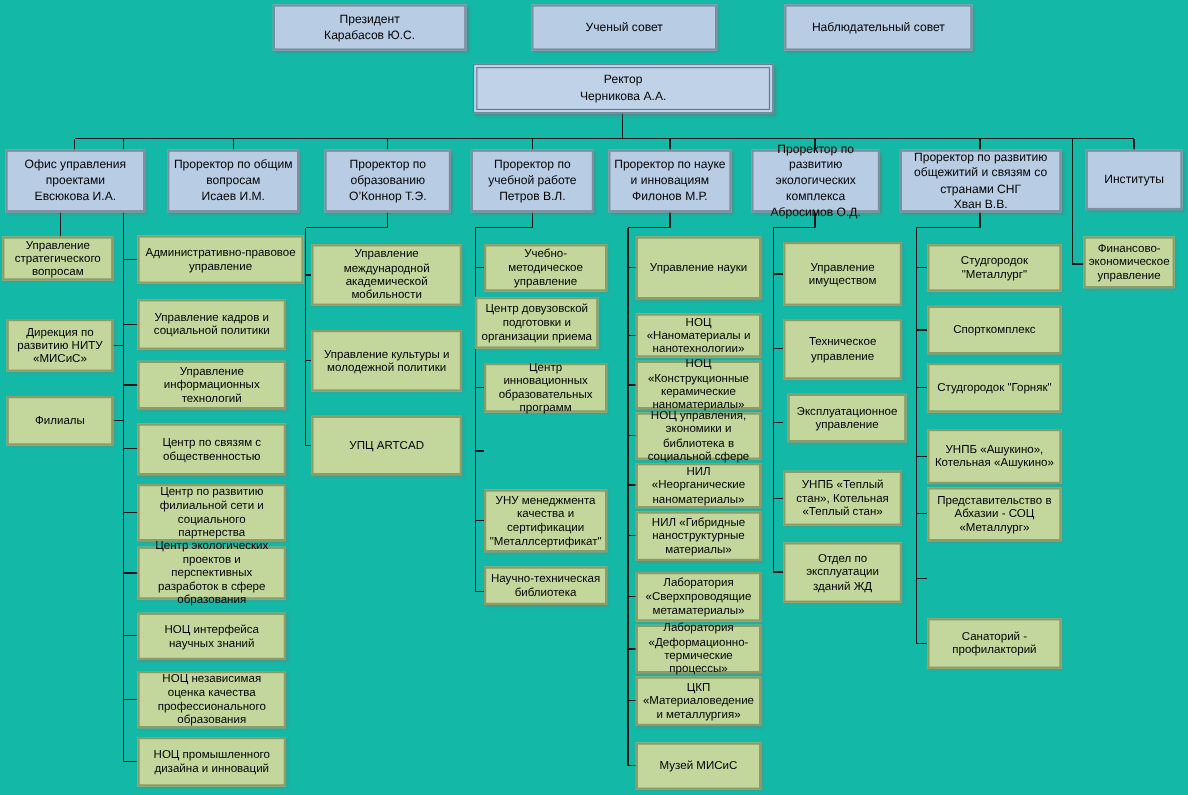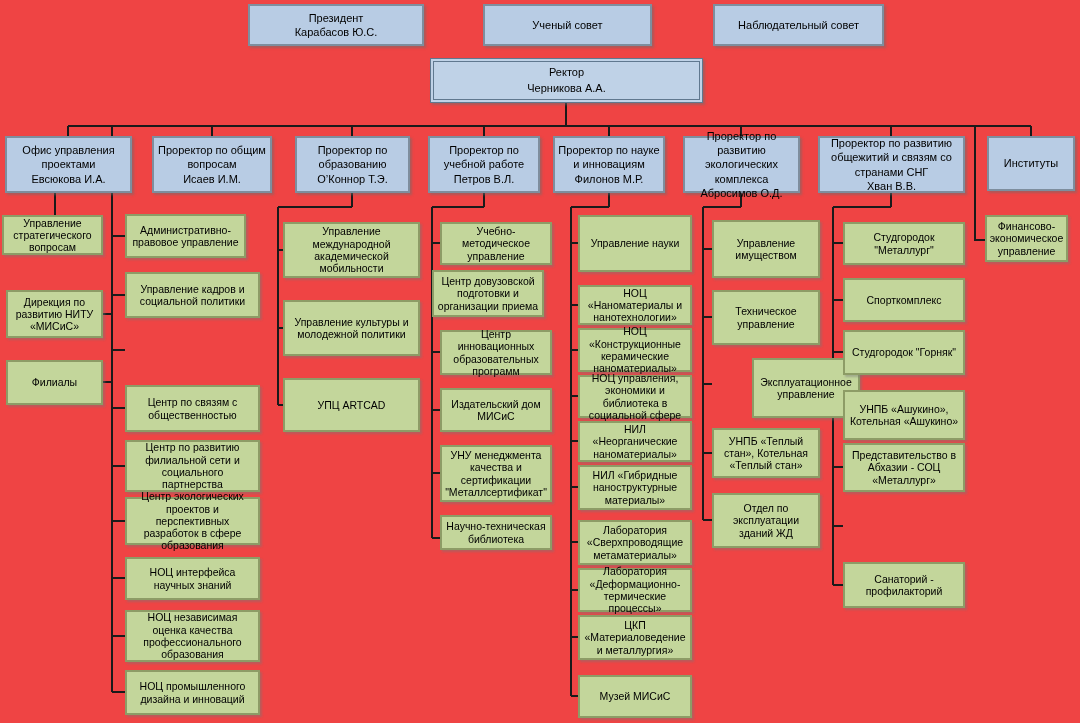--- a/index.html
+++ b/index.html
@@ -1,17 +1,17 @@
 <!DOCTYPE html>
 <html><head>
 <meta charset="utf-8">
 <style>
   html,body{margin:0;padding:0;background:#fff;}
   .stage{
-    position:relative;width:1080px;height:723px;background:#ef4444;
+    position:relative;width:1080px;height:723px;background:#14b8a6;
     font-family:"Liberation Sans",sans-serif;color:#000;overflow:hidden;
   }
   svg.wires{position:absolute;left:0;top:0;z-index:1;}
   .node{
     position:absolute;z-index:2;display:flex;align-items:center;justify-content:center;
     text-align:center;white-space:pre-line;box-sizing:border-box;padding:2px 3px;
   }
   .blue{
     background:#b8cce4;border:2px solid #7e8e9e;
     box-shadow:2px 2px 2px rgba(110,110,110,.5);
@@ -66,54 +66,54 @@
   <div class="node blue" style="left:683px;top:136px;width:117px;height:57px">Проректор по развитию экологических комплекса
 Абросимов О.Д.</div>
   <div class="node blue" style="left:818px;top:136px;width:147px;height:57px">Проректор по развитию общежитий и связям со странами СНГ
 Хван В.В.</div>
   <div class="node blue" style="left:987px;top:136px;width:88px;height:55px">Институты</div>
 
   <div class="node green" style="left:2px;top:215px;width:101px;height:40px">Управление стратегического вопросам</div>
   <div class="node green" style="left:6px;top:290px;width:97px;height:48px">Дирекция по развитию НИТУ «МИСиС»</div>
   <div class="node green" style="left:6px;top:360px;width:97px;height:45px">Филиалы</div>
 
-  <div class="node green" style="left:125px;top:214px;width:121px;height:44px">Административно-правовое управление</div>
+  <div class="node green" style="left:125px;top:214px;width:151px;height:44px">Административно-правовое управление</div>
   <div class="node green" style="left:125px;top:272px;width:135px;height:46px">Управление кадров и социальной политики</div>
+  <div class="node green" style="left:125px;top:328px;width:135px;height:44px">Управление информационных технологий</div>
   <div class="node green" style="left:125px;top:385px;width:135px;height:47px">Центр по связям с общественностью</div>
   <div class="node green" style="left:125px;top:440px;width:135px;height:52px">Центр по развитию филиальной сети и социального партнерства</div>
   <div class="node green" style="left:125px;top:497px;width:135px;height:48px">Центр экологических проектов и перспективных разработок в сфере образования</div>
   <div class="node green" style="left:125px;top:557px;width:135px;height:43px">НОЦ интерфейса научных знаний</div>
   <div class="node green" style="left:125px;top:610px;width:135px;height:52px">НОЦ независимая оценка качества профессионального образования</div>
   <div class="node green" style="left:125px;top:670px;width:135px;height:45px">НОЦ промышленного дизайна и инноваций</div>
 
   <div class="node green" style="left:283px;top:222px;width:137px;height:56px">Управление международной академической мобильности</div>
   <div class="node green" style="left:283px;top:300px;width:137px;height:56px">Управление культуры и молодежной политики</div>
   <div class="node green" style="left:283px;top:378px;width:137px;height:54px">УПЦ ARTCAD</div>
 
   <div class="node green" style="left:440px;top:222px;width:112px;height:43px">Учебно-методическое управление</div>
   <div class="node green" style="left:432px;top:270px;width:112px;height:47px">Центр довузовской подготовки и организации приема</div>
   <div class="node green" style="left:440px;top:330px;width:112px;height:45px">Центр инновационных образовательных программ</div>
-  <div class="node green" style="left:440px;top:388px;width:112px;height:44px">Издательский дом МИСиС</div>
   <div class="node green" style="left:440px;top:445px;width:112px;height:57px">УНУ менеджмента качества и сертификации "Металлсертификат"</div>
   <div class="node green" style="left:440px;top:515px;width:112px;height:35px">Научно-техническая библиотека</div>
 
   <div class="node green" style="left:578px;top:215px;width:114px;height:57px">Управление науки</div>
   <div class="node green" style="left:578px;top:285px;width:114px;height:40px">НОЦ «Наноматериалы и нанотехнологии»</div>
   <div class="node green" style="left:578px;top:328px;width:114px;height:44px">НОЦ «Конструкционные керамические наноматериалы»</div>
   <div class="node green" style="left:578px;top:375px;width:114px;height:43px">НОЦ управления, экономики и библиотека в социальной сфере</div>
   <div class="node green" style="left:578px;top:465px;width:114px;height:45px">НИЛ «Гибридные наноструктурные материалы»</div>
   <div class="node green" style="left:578px;top:421px;width:114px;height:41px">НИЛ «Неорганические наноматериалы»</div>
   <div class="node green" style="left:578px;top:520px;width:114px;height:45px">Лаборатория «Сверхпроводящие метаматериалы»</div>
   <div class="node green" style="left:578px;top:568px;width:114px;height:44px">Лаборатория «Деформационно-термические процессы»</div>
   <div class="node green" style="left:578px;top:615px;width:114px;height:45px">ЦКП «Материаловедение и металлургия»</div>
   <div class="node green" style="left:578px;top:675px;width:114px;height:43px">Музей МИСиС</div>
 
   <div class="node green" style="left:712px;top:220px;width:108px;height:58px">Управление имуществом</div>
   <div class="node green" style="left:712px;top:290px;width:108px;height:55px">Техническое управление</div>
-  <div class="node green" style="left:752px;top:358px;width:108px;height:60px">Эксплуатационное управление</div>
+  <div class="node green" style="left:716px;top:358px;width:108px;height:44px">Эксплуатационное управление</div>
   <div class="node green" style="left:712px;top:428px;width:108px;height:50px">УНПБ «Теплый стан», Котельная «Теплый стан»</div>
   <div class="node green" style="left:712px;top:493px;width:108px;height:55px">Отдел по эксплуатации зданий ЖД</div>
 
   <div class="node green" style="left:843px;top:222px;width:122px;height:43px">Студгородок "Металлург"</div>
   <div class="node green" style="left:843px;top:278px;width:122px;height:44px">Спорткомплекс</div>
   <div class="node green" style="left:843px;top:330px;width:122px;height:45px">Студгородок "Горняк"</div>
   <div class="node green" style="left:843px;top:390px;width:122px;height:50px">УНПБ «Ашукино», Котельная «Ашукино»</div>
   <div class="node green" style="left:843px;top:443px;width:122px;height:49px">Представительство в Абхазии - СОЦ «Металлург»</div>
   <div class="node green" style="left:843px;top:562px;width:122px;height:46px">Санаторий - профилакторий</div>
 

